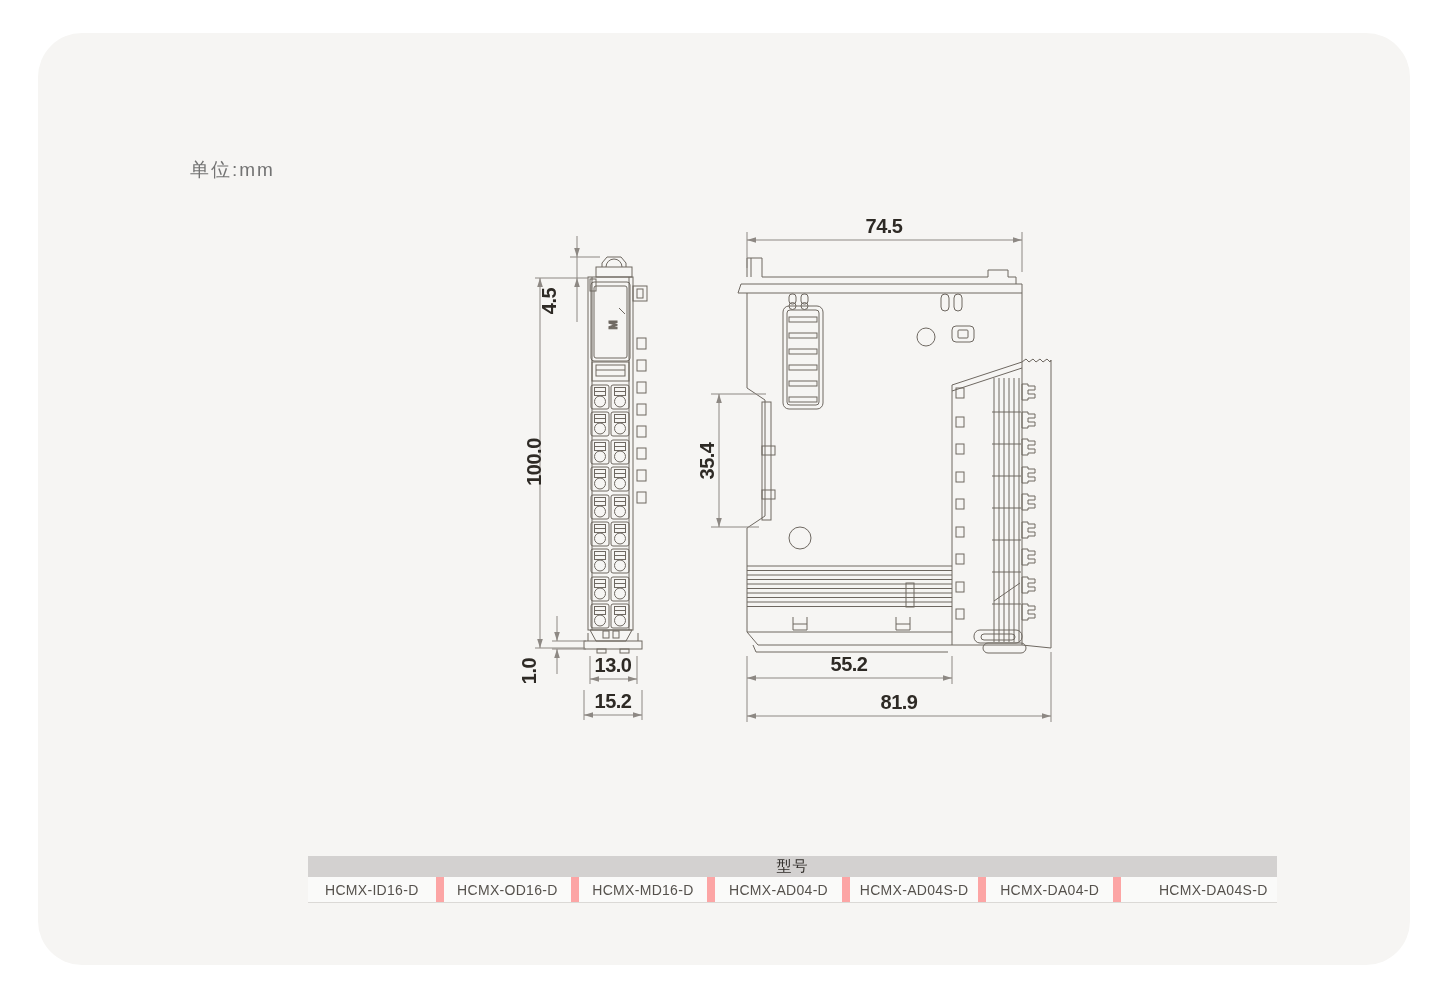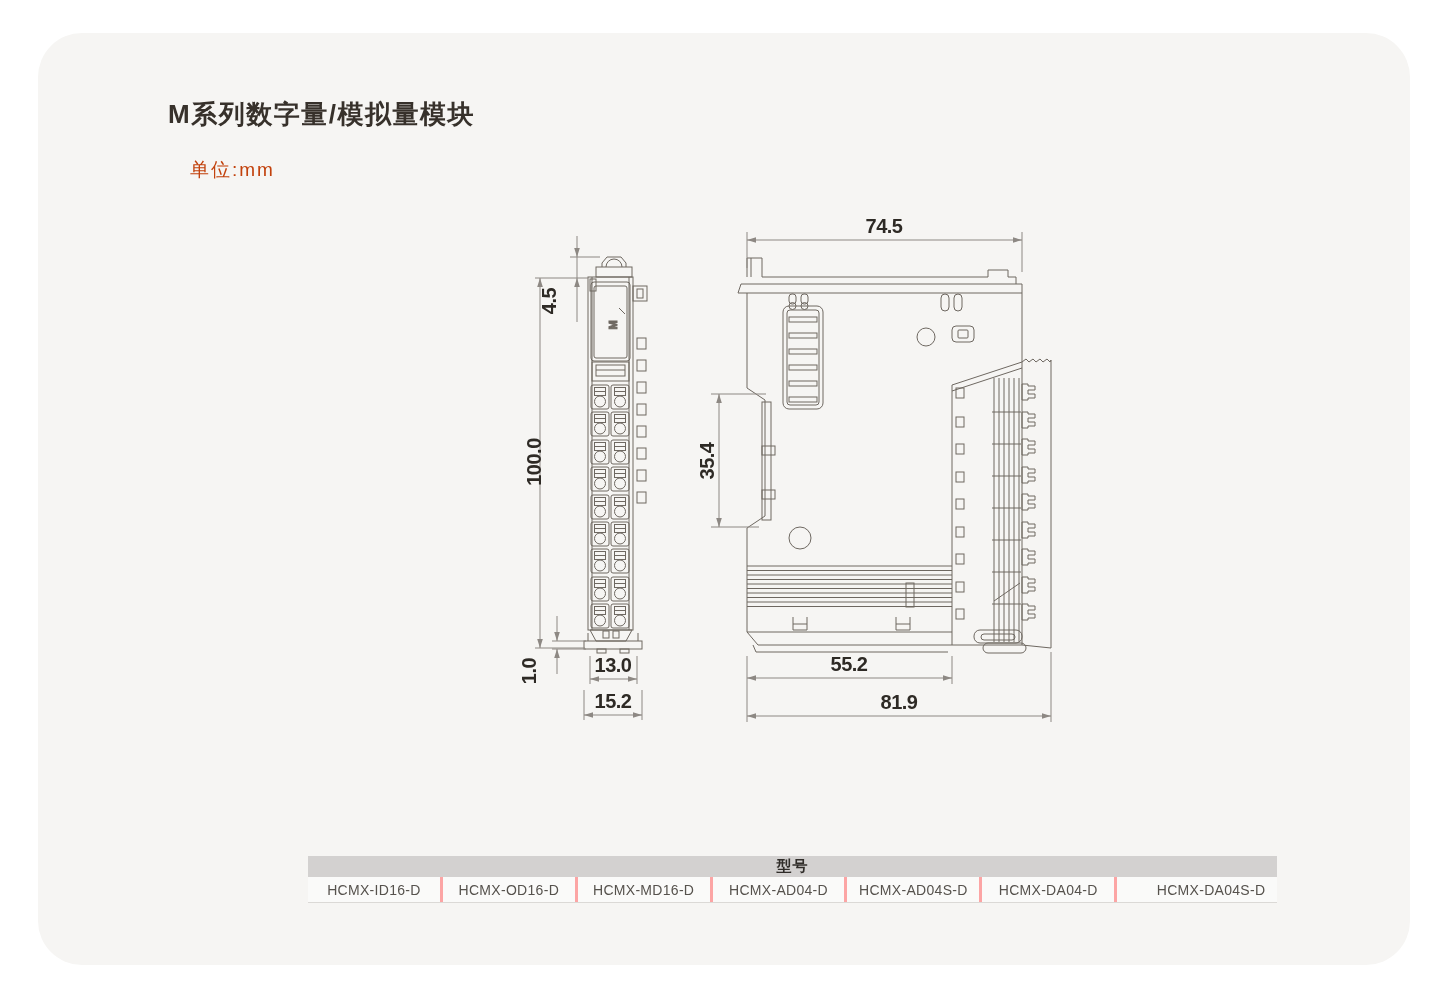--- a/index.html
+++ b/index.html
@@ -2,41 +2,40 @@
 <html><head>
 <meta charset="utf-8">
 <style>
   html,body{margin:0;padding:0;background:#ffffff;}
   .stage{position:relative;width:1440px;height:1008px;background:#ffffff;overflow:hidden;
          font-family:"Liberation Sans","DejaVu Sans",sans-serif;}
   .card{position:absolute;left:38px;top:33px;width:1372px;height:932px;
         background:#f6f5f3;border-radius:44px;}
   .title{position:absolute;left:130px;top:64px;font-size:26px;font-weight:bold;
          color:#37312b;letter-spacing:1.5px;}
-  .unit{position:absolute;left:152px;top:124px;font-size:19px;color:#c2410c;letter-spacing:2px;}
+  .unit{position:absolute;left:152px;top:124px;font-size:19px;color:#737373;letter-spacing:2px;}
   .drawing{position:absolute;left:462px;top:177px;width:570px;height:520px;}
   svg text{font-family:"Liberation Sans","DejaVu Sans",sans-serif;}
   .dimtxt{font-size:20px;font-weight:bold;fill:#2e2a25;letter-spacing:-0.5px;}
   .logotxt{font-size:11px;font-weight:bold;fill:#6e6861;}
   
   .mtable{position:absolute;left:270px;top:823px;width:969px;}
-  .thead{height:21px;background:#d3d1d0;color:#302d29;font-size:15px;font-weight:bold;
+  .thead{height:21px;background:#d3d1d0;color:#302d29;font-size:15px;font-weight:normal;
          display:flex;align-items:center;justify-content:center;letter-spacing:1px;}
   .trow{display:flex;border-bottom:1px solid #dbd9d6;background:#fafaf9;}
   .tcell{flex:1;height:25px;display:flex;align-items:center;justify-content:center;
-         font-size:14px;color:#56524d;letter-spacing:0.3px;border-right:3px solid #fca5a5;}
+         font-size:14px;color:#56524d;letter-spacing:0.3px;border-right:8px solid #fca5a5;}
   .tcell:last-child{border-right:none;margin-left:28px;}
 </style>
 </head>
 <body>
 
 <div class="stage">
   <div class="card">
 
-    <div class="title">M系列数字量/模拟量模块</div>
     <div class="unit">单位:mm</div>
 
     <svg class="drawing" viewBox="500 210 570 520" width="570" height="520">
       <defs>
         <path id="ah" d="M0,0 L9,2.8 L9,-2.8 Z" fill="#8d8883" stroke="none"></path>
         <g id="term" fill="none" stroke="#6e6861" stroke-width="1">
           <rect x="0" y="0" width="18" height="24" rx="2"></rect>
           <rect x="3.5" y="2.5" width="11" height="8"></rect>
           <line x1="3.5" y1="6.5" x2="14.5" y2="6.5"></line>
           <circle cx="9" cy="16.5" r="5.5"></circle>

